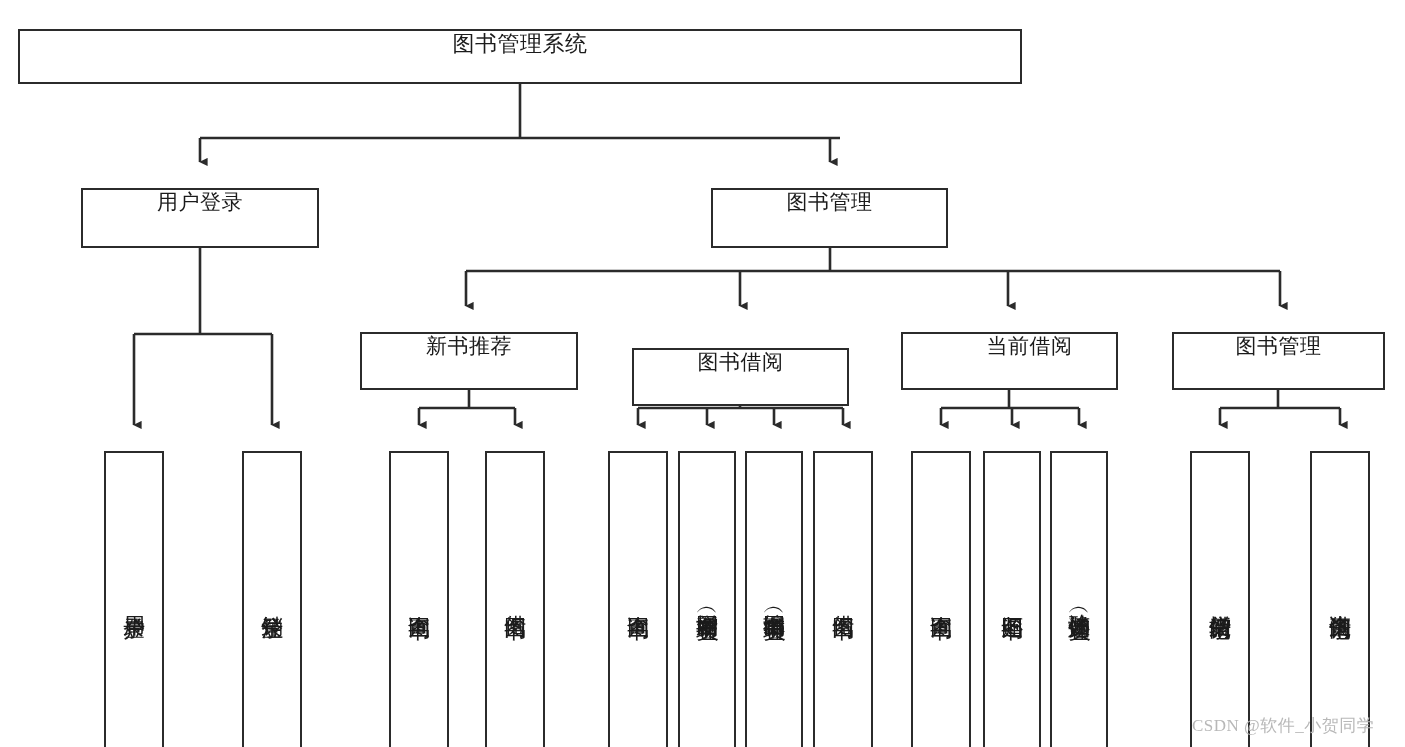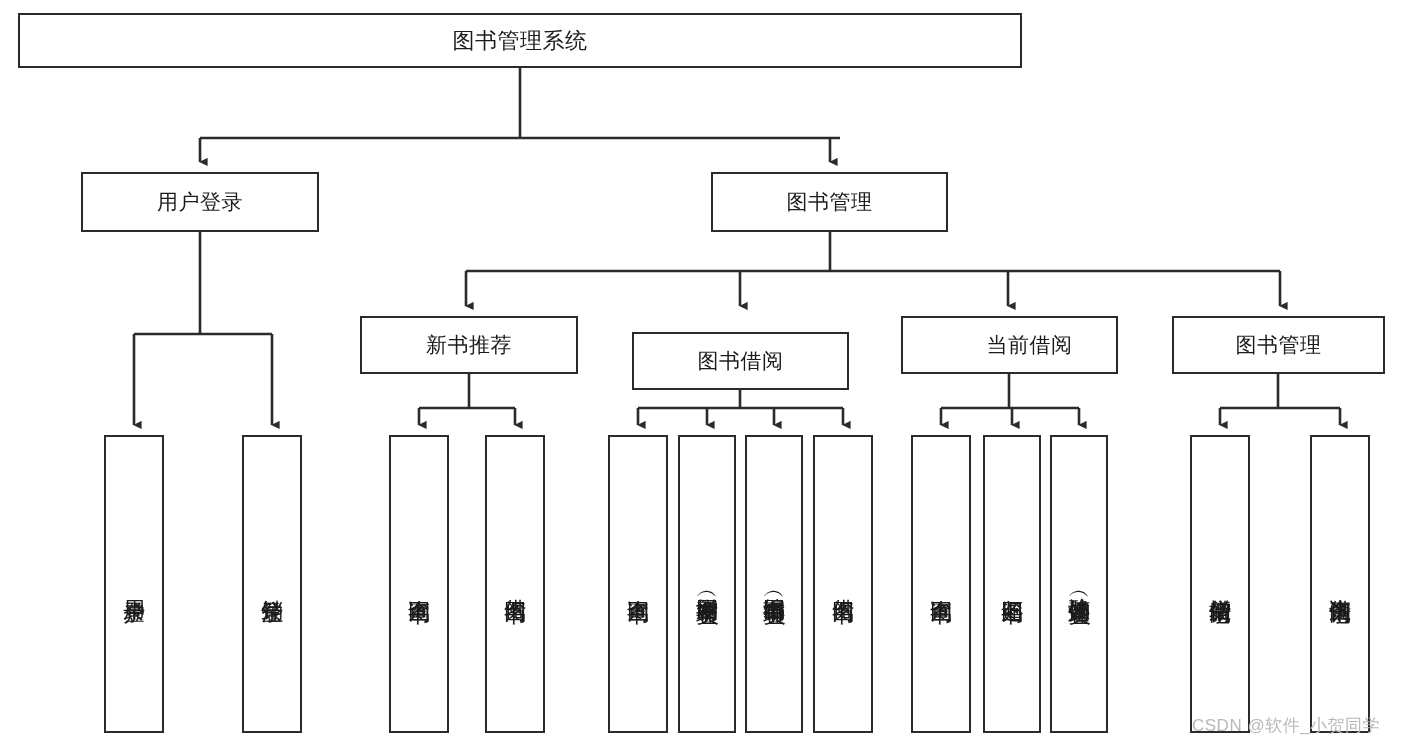--- a/index.html
+++ b/index.html
@@ -25,23 +25,23 @@
     width: 1405px;
     height: 747px;
     pointer-events: none;
   }
   .node {
     position: absolute;
     box-sizing: border-box;
     background: #ffffff;
     border: 2.5px solid #2b2b2b;
     display: flex;
-    align-items: center;
     justify-content: center;
     z-index: 2;
+    margin-top: 16px;
   }
   .node .label {
     font-size: 21px;
     line-height: 1.18;
     color: #1b1b1b;
     letter-spacing: 0.5px;
     white-space: nowrap;
     text-align: center;
   }
   
@@ -185,15 +185,15 @@
     <span class="label">确认归还（管理员）</span>
   </div>
 
   <div class="node leaf" style="left:1190px; top:435px; width:60px; height:298px;">
     <span class="label">新增借阅记录</span>
   </div>
   <div class="node leaf" style="left:1310px; top:435px; width:60px; height:298px;">
     <span class="label">查询借阅记录</span>
   </div>
 
-  <div class="watermark" style="left:1192px; top:714px;">CSDN @软件_小贺同学</div>
+  <div class="watermark" style="left:1192px; top:714px;font-family:Liberation Serif, serif;">CSDN @软件_小贺同学</div>
 
 </div>
 
 </body></html>

